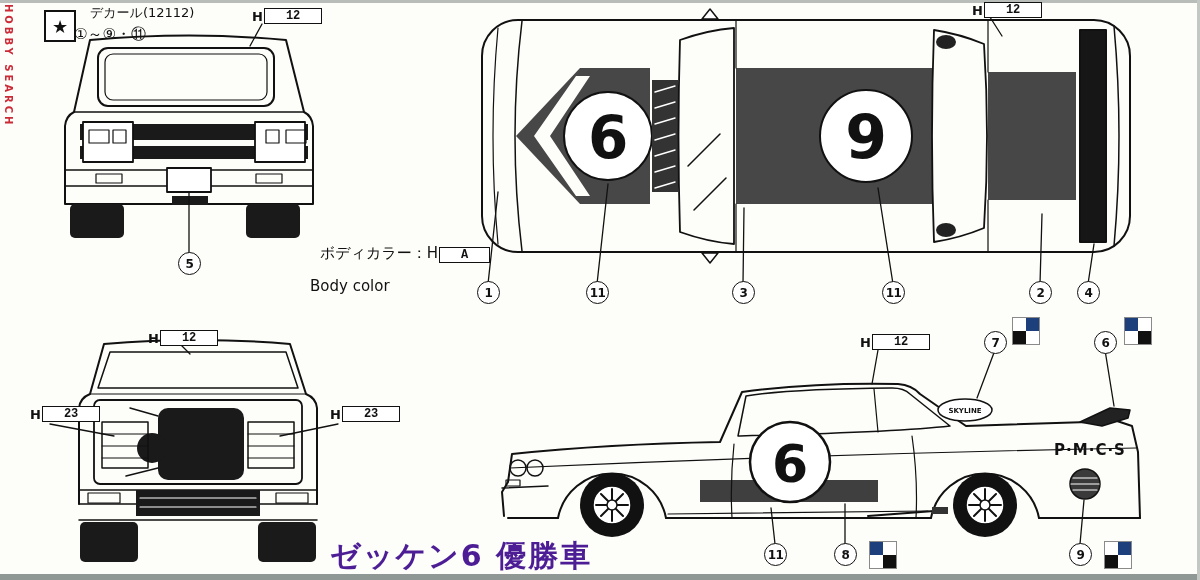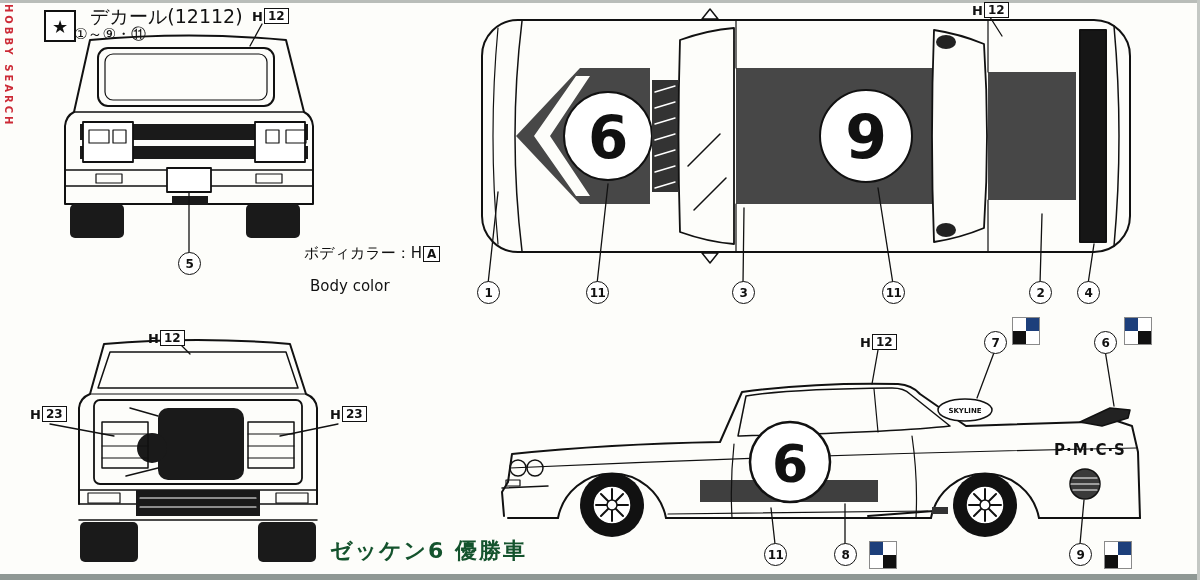--- a/index.html
+++ b/index.html
@@ -18,28 +18,29 @@
     letter-spacing:3px; color:#cc2a36; white-space:nowrap;
   }
   svg  { position:absolute; display:block; }
   svg text { font-family:"DejaVu Sans", sans-serif; }
 
   .starbox {
     position:absolute; width:28px; height:28px; border:2px solid #111;
     display:flex; align-items:center; justify-content:center;
     font-size:18px; background:#fff;
   }
-  .txt13 { position:absolute; font-size:19px; }
+  .txt13 { position:absolute; font-size:13px; }
   .txt15 { position:absolute; font-size:15px; }
 
   .hlabel { position:absolute; display:flex; align-items:center; font-weight:bold; font-size:13px; line-height:15px; }
   .hlabel .hbox, .txt15 .hbox {
-    display:inline-block; border:1.5px solid #111; padding:0 3px;
+    display:inline-block; border:1.5px solid #111; padding:0 21px;
     font-weight:bold; font-size:12px; line-height:14px; margin-left:1px;
     background:#fff;
+    font-family:Liberation Mono, monospace;
   }
 
   .callout {
     position:absolute; width:23px; height:23px; border:1.6px solid #111;
     border-radius:50%; background:#fff; box-sizing:border-box;
     display:flex; align-items:center; justify-content:center;
     font-size:12px; font-weight:bold; letter-spacing:-0.5px;
   }
 
   .checker {
@@ -47,22 +48,22 @@
     display:grid; grid-template-columns:1fr 1fr; grid-template-rows:1fr 1fr;
     background:#fff;
   }
   .checker span { display:block; }
   .checker.a span:nth-child(2) { background:#1d3f7b; }
   .checker.a span:nth-child(3) { background:#101010; }
   .checker.b span:nth-child(1) { background:#1d3f7b; }
   .checker.b span:nth-child(4) { background:#101010; }
 
   .caption {
-    position:absolute; font-size:22px; font-weight:800; letter-spacing:2px;
-    color:#14532d;
+    position:absolute; font-size:30px; font-weight:800; letter-spacing:2px;
+    color:#4c1d95;
   }
 </style>
 </head>
 <body>
 
 <div id="page">
 
   <div class="edge-top"></div>
   <div class="edge-bottom"></div>
   <div class="edge-right"></div>
@@ -97,21 +98,21 @@
       <rect x="196" y="196" width="54" height="34" rx="5" fill="#1a1a1a" stroke="none"></rect>
       <path d="M139,184 L139,248" stroke-width="1.3"></path>
     </g>
   </svg>
   <div class="hlabel" style="left:252px;top:8px">
     <span>H</span>
       <span class="hbox">12</span>
   </div>
   <div class="callout" style="left:178px;top:252px">5</div>
 
-  <div class="txt15" style="left:304px;top:244px">
+  <div class="txt15" style="left:320px;top:244px">
     <span>ボディカラー：</span><span>H</span><span class="hbox">A</span>
   </div>
   <div class="txt15" style="left:310px;top:277px">Body color</div>
 
   <svg style="left:468px;top:6px" width="680" height="300" viewBox="0 0 680 300">
     <g stroke="#111" stroke-width="2" fill="none" stroke-linejoin="round" stroke-linecap="round">
       <rect x="14" y="14" width="648" height="232" rx="36"></rect>
       <path d="M54,15 Q40,130 54,245" stroke-width="1.5"></path>
       <path d="M30,22 Q20,130 30,238" stroke-width="1.2"></path>
       <path d="M646,20 Q656,130 646,240" stroke-width="1.5"></path>

